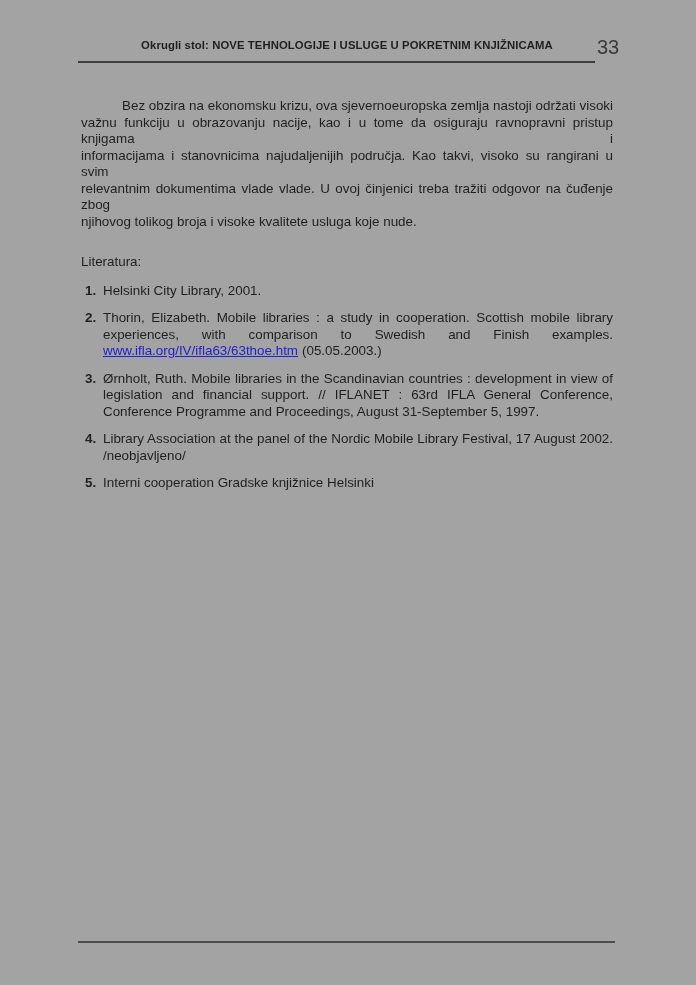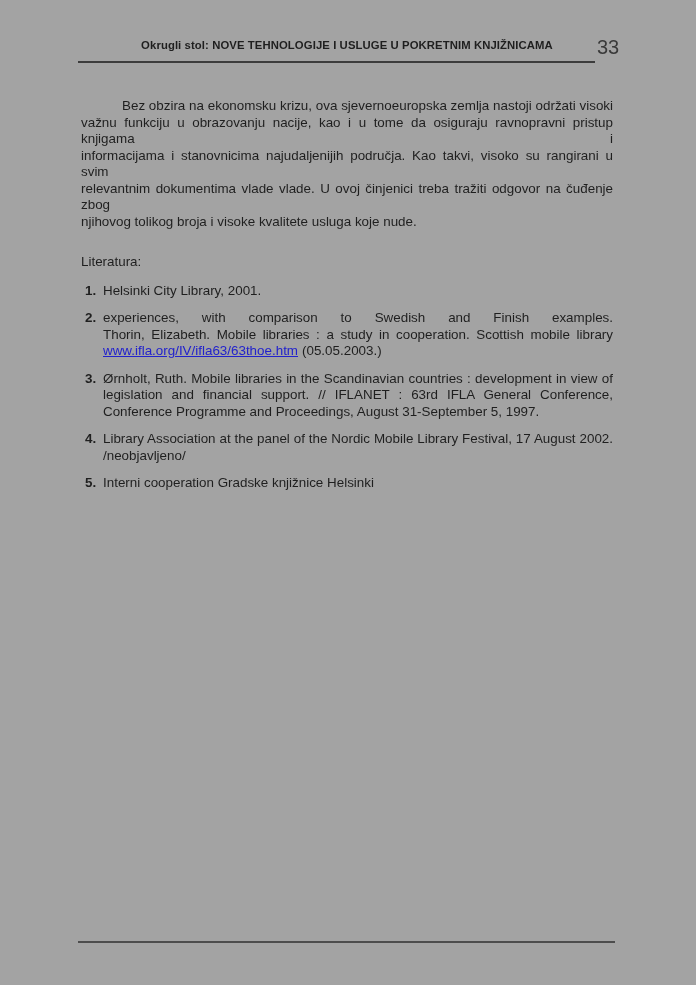--- a/index.html
+++ b/index.html
@@ -118,22 +118,22 @@
 
     <ol class="ref-list">
 
       <li class="ref">
         <span class="ref-num">1.</span>
         <span class="line">Helsinki City Library, 2001.</span>
       </li>
 
       <li class="ref">
         <span class="ref-num">2.</span>
+        <span class="line jline">Thorin, Elizabeth. Mobile libraries : a study in cooperation. Scottish mobile library</span>
         <span class="line jline">experiences, with comparison to Swedish and Finish examples.</span>
-        <span class="line jline">Thorin, Elizabeth. Mobile libraries : a study in cooperation. Scottish mobile library</span>
         <span class="line">
           <a class="ref-link">www.ifla.org/IV/ifla63/63thoe.htm</a><span class="link-suffix">(05.05.2003.)</span>
         </span>
       </li>
 
       <li class="ref">
         <span class="ref-num">3.</span>
         <span class="line jline">Ørnholt, Ruth. Mobile libraries in the Scandinavian countries : development in view of</span>
         <span class="line jline">legislation and financial support. // IFLANET : 63rd IFLA General Conference,</span>
         <span class="line">Conference Programme and Proceedings, August 31-September 5, 1997.</span>

